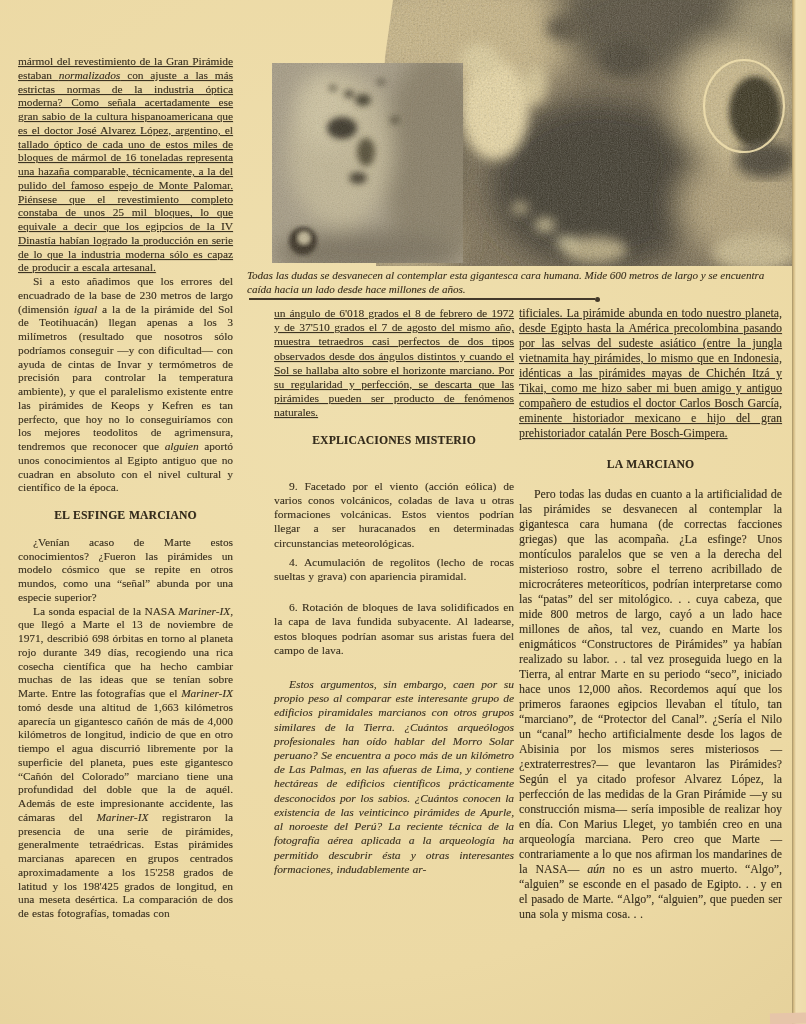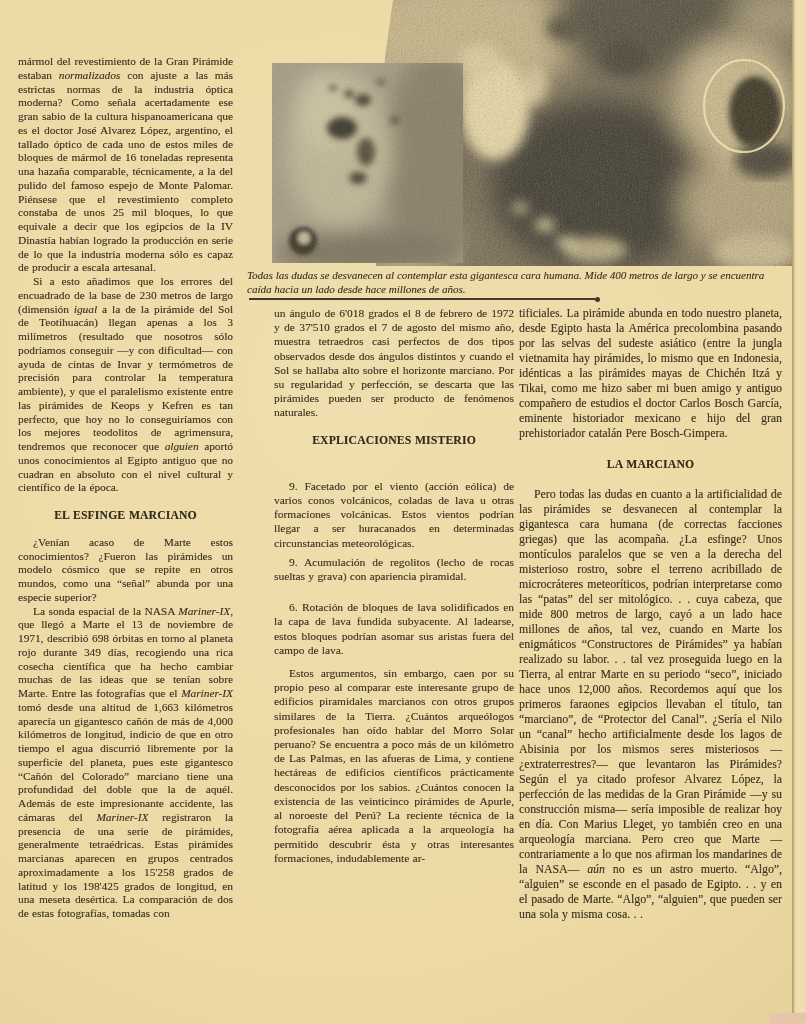--- a/index.html
+++ b/index.html
@@ -20,37 +20,37 @@
     color:var(--ink);
   }
   
   .col{
     position:absolute;
     text-align:justify;
     text-shadow:0.3px 0.3px 0 rgba(64,52,32,0.38);
     word-spacing:0.5px;
   }
   .col p{margin:0;text-indent:15px;}
-  .col p.noindent{text-indent:0;}
+  .col p.noindent{text-indent:0;text-decoration:underline;}
   .col h3{
     margin:14px 0 13px 0;
     text-align:center;
     font-size:11.6px;
     letter-spacing:0.2px;
     color:#342b1c;
     text-indent:0;
     font-weight:bold;
   }
   .col-left{left:18px;top:55px;width:215px;font-size:11.3px;line-height:13.75px;}
   .col-mid{left:274px;top:306px;width:240px;font-size:11.4px;line-height:14.2px;}
   .col-right{left:519px;top:306px;width:263px;font-size:11.8px;line-height:15px;}
   .col-mid .item-1{margin-top:31px;}
   .col-mid .item-2{margin-top:5px;}
   .col-mid .item-3{margin-top:17px;}
-  .col-mid .after-items{margin-top:9px;}
+  .col-mid .after-items{margin-top:20px;font-style:italic;}
   .col-right h3{margin:16px 0 15px 0;}
   
   .figure{position:absolute;left:245px;top:0;width:561px;height:266px;}
   .figure svg{display:block;}
   .caption{
     position:absolute;left:247px;top:269px;width:532px;
     font-size:11px;line-height:13.5px;
     font-style:italic;color:#392f1d;
     text-shadow:0.3px 0.3px 0 rgba(64,52,32,0.3);
   }
@@ -170,36 +170,36 @@
           <circle cx="59" cy="238" r="7" fill="#c3b897" filter="url(#b2)"></circle>
         </g>
         <rect x="27" y="63" width="191" height="200" filter="url(#grainInset)" opacity="0.32" style="mix-blend-mode:multiply"></rect>
         <rect x="27" y="63" width="191" height="200" filter="url(#grainMain2)" opacity="0.18" style="mix-blend-mode:screen"></rect>
       </g>
 
       <ellipse cx="499" cy="106" rx="40" ry="46" fill="none" stroke="#eddcab" stroke-width="2.2" opacity="0.92"></ellipse>
     </svg>
   </div>
 
-  <div class="caption">Todas las dudas se desvanecen al contemplar esta gigantesca cara humana. Mide 400 metros de largo y se encuentra caída hacia un lado desde hace millones de años.</div>
+  <div class="caption">Todas las dudas se desvanecen al contemplar esta gigantesca cara humana. Mide 600 metros de largo y se encuentra caída hacia un lado desde hace millones de años.</div>
   <div class="caption-rule"></div>
 
   <div class="col col-left">
     <p class="noindent">mármol del revestimiento de la Gran Pirámide estaban <i>normalizados</i> con ajuste a las más estrictas normas de la industria óptica moderna? Como señala acertadamente ese gran sabio de la cultura hispanoamericana que es el doctor José Alvarez López, argentino, el tallado óptico de cada uno de estos miles de bloques de mármol de 16 toneladas representa una hazaña comparable, técnicamente, a la del pulido del famoso espejo de Monte Palomar. Piénsese que el revestimiento completo constaba de unos 25 mil bloques, lo que equivale a decir que los egipcios de la IV Dinastía habían logrado la producción en serie de lo que la industria moderna sólo es capaz de producir a escala artesanal.</p>
     <p>Si a esto añadimos que los errores del encuadrado de la base de 230 metros de largo (dimensión <i>igual</i> a la de la pirámide del Sol de Teotihuacán) llegan apenas a los 3 milímetros (resultado que nosotros sólo podríamos conseguir —y con dificultad— con ayuda de cintas de Invar y termómetros de precisión para controlar la temperatura ambiente), y que el paralelismo existente entre las pirámides de Keops y Kefren es tan perfecto, que hoy no lo conseguiríamos con los mejores teodolitos de agrimensura, tendremos que reconocer que <i>alguien</i> aportó unos conocimientos al Egipto antiguo que no cuadran en absoluto con el nivel cultural y científico de la época.</p>
     <h3>EL ESFINGE MARCIANO</h3>
     <p>¿Venían acaso de Marte estos conocimientos? ¿Fueron las pirámides un modelo cósmico que se repite en otros mundos, como una “señal” abunda por una especie superior?</p>
     <p>La sonda espacial de la NASA <i>Mariner-IX</i>, que llegó a Marte el 13 de noviembre de 1971, describió 698 órbitas en torno al planeta rojo durante 349 días, recogiendo una rica cosecha científica que ha hecho cambiar muchas de las ideas que se tenían sobre Marte. Entre las fotografías que el <i>Mariner-IX</i> tomó desde una altitud de 1,663 kilómetros aparecía un gigantesco cañón de más de 4,000 kilómetros de longitud, indicio de que en otro tiempo el agua discurrió libremente por la superficie del planeta, pues este gigantesco “Cañón del Colorado” marciano tiene una profundidad del doble que la de aquél. Además de este impresionante accidente, las cámaras del <i>Mariner-IX</i> registraron la presencia de una serie de pirámides, generalmente tetraédricas. Estas pirámides marcianas aparecen en grupos centrados aproximadamente a los 15'258 grados de latitud y los 198'425 grados de longitud, en una meseta desértica. La comparación de dos de estas fotografías, tomadas con</p>
   </div>
 
   <div class="col col-mid">
     <p class="noindent">un ángulo de 6'018 grados el 8 de febrero de 1972 y de 37'510 grados el 7 de agosto del mismo año, muestra tetraedros casi perfectos de dos tipos observados desde dos ángulos distintos y cuando el Sol se hallaba alto sobre el horizonte marciano. Por su regularidad y perfección, se descarta que las pirámides pueden ser producto de fenómenos naturales.</p>
     <h3>EXPLICACIONES MISTERIO</h3>
     <p class="item-1">9. Facetado por el viento (acción eólica) de varios conos volcánicos, coladas de lava u otras formaciones volcánicas. Estos vientos podrían llegar a ser huracanados en determinadas circunstancias meteorológicas.</p>
-    <p class="item-2">9. Acumulación de regolitos (lecho de rocas sueltas y grava) con apariencia piramidal.</p>
+    <p class="item-2">4. Acumulación de regolitos (lecho de rocas sueltas y grava) con apariencia piramidal.</p>
     <p class="item-3">6. Rotación de bloques de lava solidificados en la capa de lava fundida subyacente. Al ladearse, estos bloques podrían asomar sus aristas fuera del campo de lava.</p>
     <p class="after-items">Estos argumentos, sin embargo, caen por su propio peso al comparar este interesante grupo de edificios piramidales marcianos con otros grupos similares de la Tierra. ¿Cuántos arqueólogos profesionales han oído hablar del Morro Solar peruano? Se encuentra a poco más de un kilómetro de Las Palmas, en las afueras de Lima, y contiene hectáreas de edificios científicos prácticamente desconocidos por los sabios. ¿Cuántos conocen la existencia de las veinticinco pirámides de Apurle, al noroeste del Perú? La reciente técnica de la fotografía aérea aplicada a la arqueología ha permitido descubrir ésta y otras interesantes formaciones, indudablemente ar-</p>
   </div>
 
   <div class="col col-right">
     <p class="noindent">tificiales. La pirámide abunda en todo nuestro planeta, desde Egipto hasta la América precolombina pasando por las selvas del sudeste asiático (entre la jungla vietnamita hay pirámides, lo mismo que en Indonesia, idénticas a las pirámides mayas de Chichén Itzá y Tikai, como me hizo saber mi buen amigo y antiguo compañero de estudios el doctor Carlos Bosch García, eminente historiador mexicano e hijo del gran prehistoriador catalán Pere Bosch-Gimpera.</p>
     <h3>LA MARCIANO</h3>
     <p>Pero todas las dudas en cuanto a la artificialidad de las pirámides se desvanecen al contemplar la gigantesca cara humana (de correctas facciones griegas) que las acompaña. ¿La esfinge? Unos montículos paralelos que se ven a la derecha del misterioso rostro, sobre el terreno acribillado de microcráteres meteoríticos, podrían interpretarse como las “patas” del ser mitológico. . . cuya cabeza, que mide 800 metros de largo, cayó a un lado hace millones de años, tal vez, cuando en Marte los enigmáticos “Constructores de Pirámides” ya habían realizado su labor. . . tal vez proseguida luego en la Tierra, al entrar Marte en su periodo “seco”, iniciado hace unos 12,000 años. Recordemos aquí que los primeros faraones egipcios llevaban el título, tan “marciano”, de “Protector del Canal”. ¿Sería el Nilo un “canal” hecho artificialmente desde los lagos de Abisinia por los mismos seres misteriosos —¿extraterrestres?— que levantaron las Pirámides? Según el ya citado profesor Alvarez López, la perfección de las medidas de la Gran Pirámide —y su construcción misma— sería imposible de realizar hoy en día. Con Marius Lleget, yo también creo en una arqueología marciana. Pero creo que Marte —contrariamente a lo que nos afirman los mandarines de la NASA— <i>aún</i> no es un astro muerto. “Algo”, “alguien” se esconde en el pasado de Egipto. . . y en el pasado de Marte. “Algo”, “alguien”, que pueden ser una sola y misma cosa. . .</p>
   </div>
 

